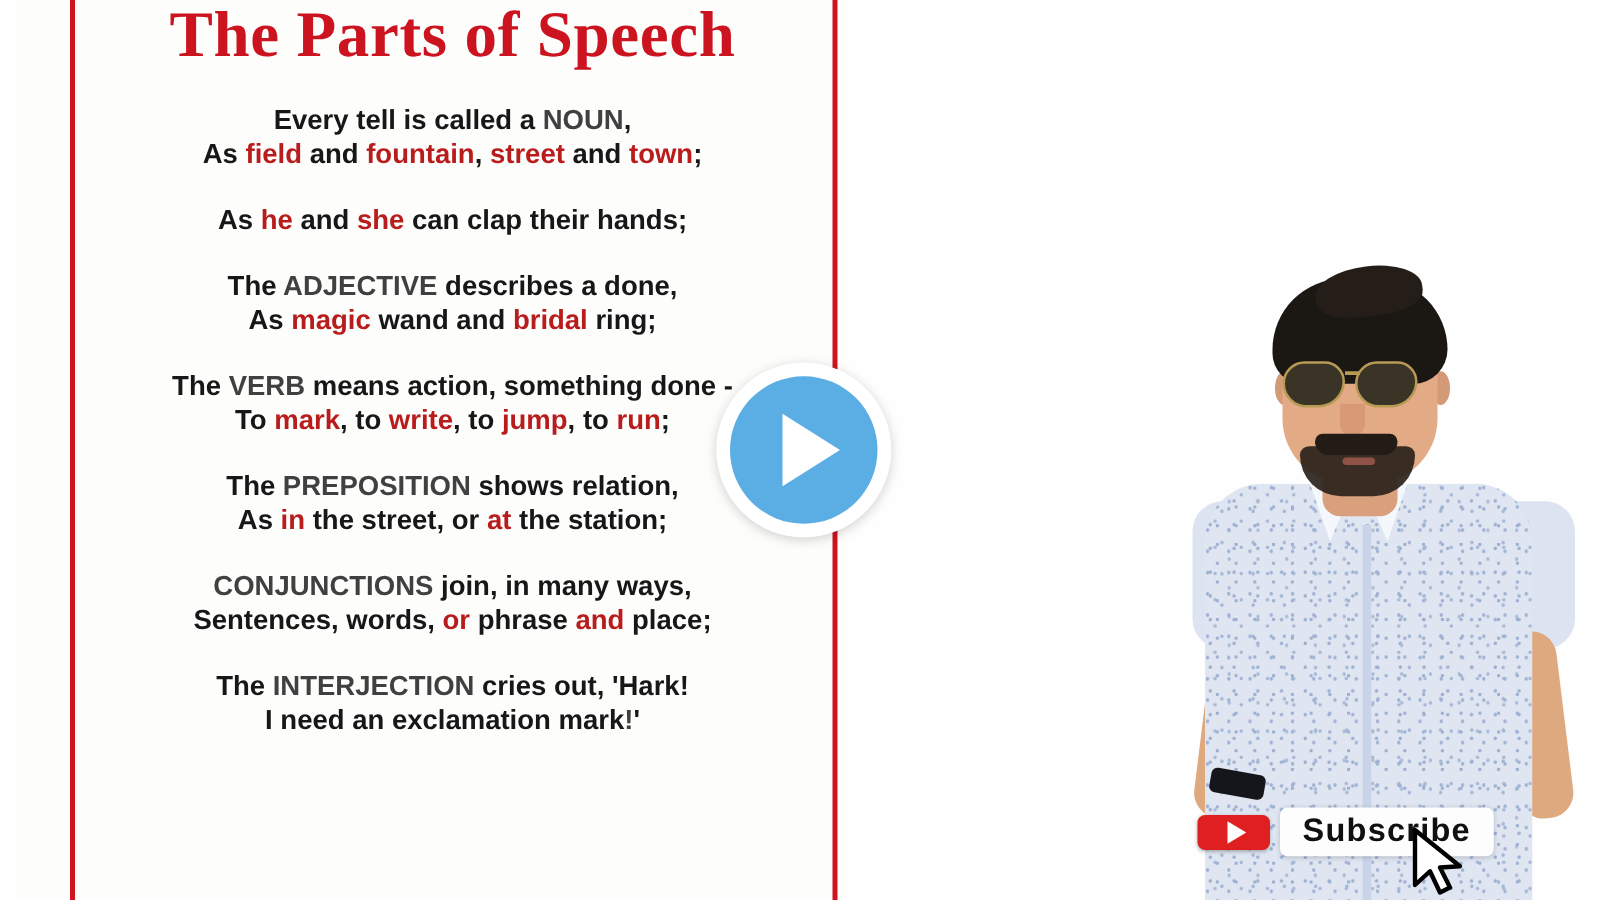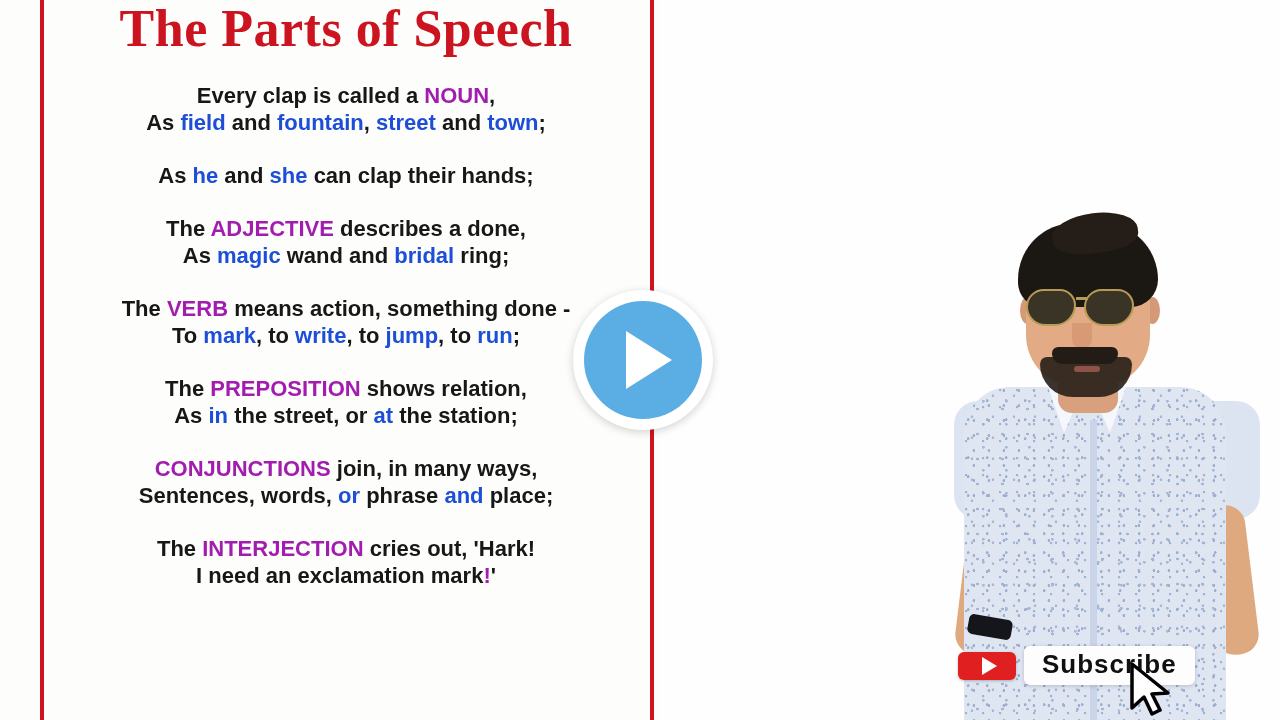--- a/index.html
+++ b/index.html
@@ -12,21 +12,21 @@
   #stage {
     position: relative;
     width: 1280px; height: 720px;
     background: #fefefe;
     overflow: hidden;
   }
 
   
   #poster {
     position: absolute;
-    left: 0; top: 0;
+    left: 16px; top: 0;
     width: 660px; height: 720px;
     background: #fdfdfb;
   }
   .rule {
     position: absolute;
     top: 0; width: 4px; height: 720px;
     background: #cf1420;
   }
   .rule.left  { left: 40px; }
   .rule.right { left: 650px; }
@@ -54,22 +54,22 @@
   .stanza { margin-bottom: 26px; }
   .stanza:last-child { margin-bottom: 0; text-align: center; }
   .line {
     font-family: "Liberation Sans", sans-serif;
     font-size: 22px;
     line-height: 27px;
     font-weight: 600;
     color: #171717;
     white-space: nowrap;
   }
-  .kw  { color: #a21caf; }      
-  .ex  { color: #1d4ed8; }      
+  .kw  { color: #404040; }      
+  .ex  { color: #b91c1c; }      
 
   
   #play-button {
     position: absolute;
     left: 573px; top: 290px;
     width: 140px; height: 140px;
     border-radius: 50%;
     background: #ffffff;
     box-shadow: 0 2px 9px rgba(0,0,0,.18);
     display: flex; align-items: center; justify-content: center;
@@ -275,21 +275,21 @@
 
   <div id="poster">
 
     <div class="rule left"></div>
     <div class="rule right"></div>
 
     <div id="poem-title">The Parts of Speech</div>
 
     <div id="verses">
         <div class="stanza">
-          <div class="line"><span>Every clap is called a </span><span class="kw">NOUN</span><span>,</span></div>
+          <div class="line"><span>Every tell is called a </span><span class="kw">NOUN</span><span>,</span></div>
           <div class="line"><span>As </span><span class="ex">field</span><span> and </span><span class="ex">fountain</span><span>, </span><span class="ex">street</span><span> and </span><span class="ex">town</span><span>;</span></div>
         </div>
         <div class="stanza">
           <div class="line"><span>As </span><span class="ex">he</span><span> and </span><span class="ex">she</span><span> can clap their hands;</span></div>
         </div>
         <div class="stanza">
           <div class="line"><span>The </span><span class="kw">ADJECTIVE</span><span> describes a done,</span></div>
           <div class="line"><span>As </span><span class="ex">magic</span><span> wand and </span><span class="ex">bridal</span><span> ring;</span></div>
         </div>
         <div class="stanza">

